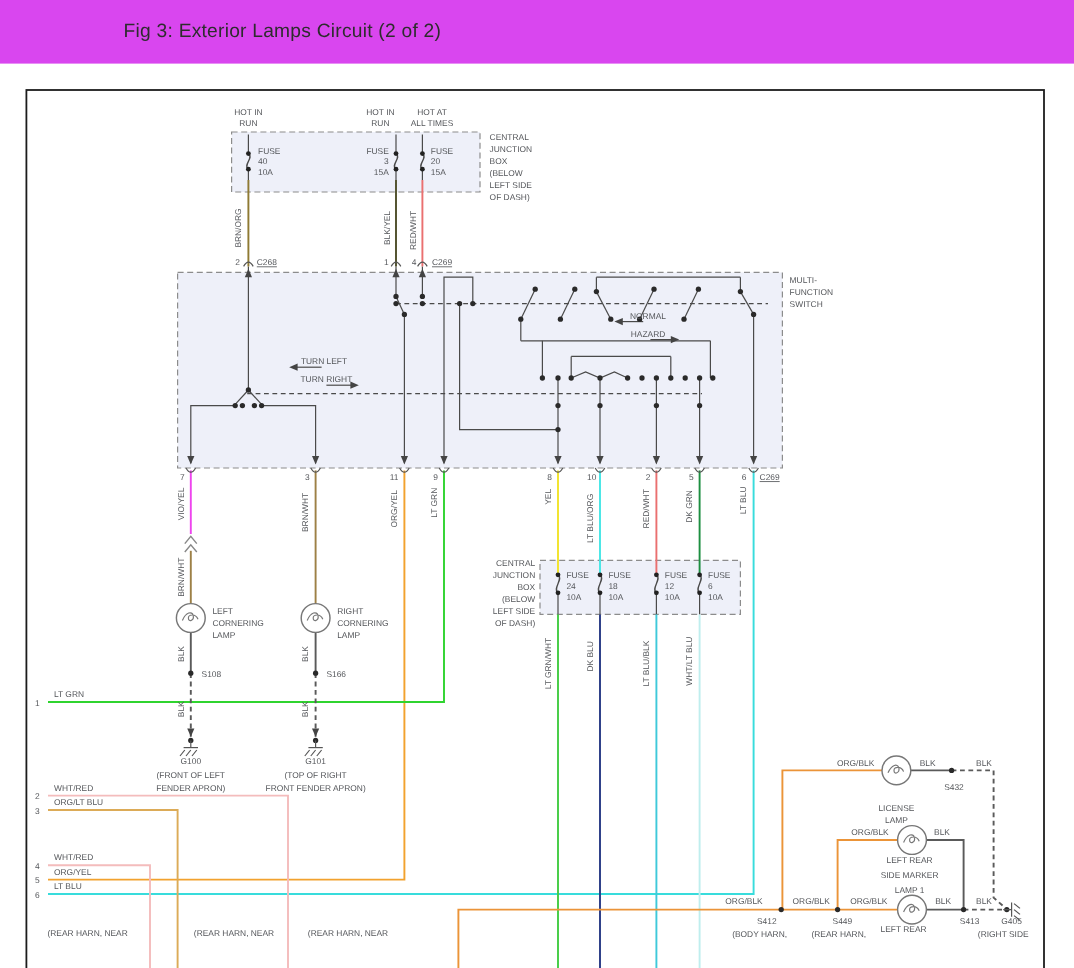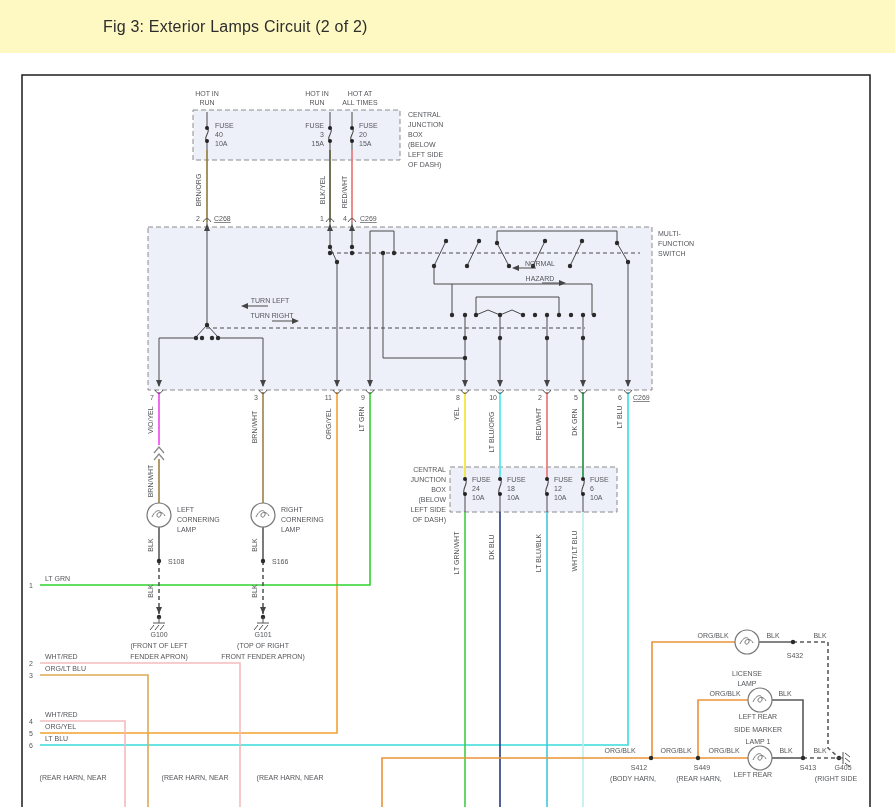--- a/index.html
+++ b/index.html
@@ -1,17 +1,17 @@
 <!DOCTYPE html>
 <html><head>
 <meta charset="utf-8">
 <style>
   html,body{margin:0;padding:0;background:#fff;}
   body{width:895px;height:807px;overflow:hidden;font-family:"Liberation Sans",sans-serif;}
-  header{height:53px;background:#fef9c3;display:flex;align-items:center;}
+  header{height:53px;background:#d946ef;display:flex;align-items:center;}
   header h1{margin:0 0 0 103px;font-size:16px;font-weight:normal;color:#2d2d2d;letter-spacing:.2px;}
   svg{display:block;}
   svg text{font-family:"Liberation Sans",sans-serif;}
 </style>
 </head>
 <body>
 
 <header>
   <h1>Fig 3: Exterior Lamps Circuit (2 of 2)</h1>
 </header>

